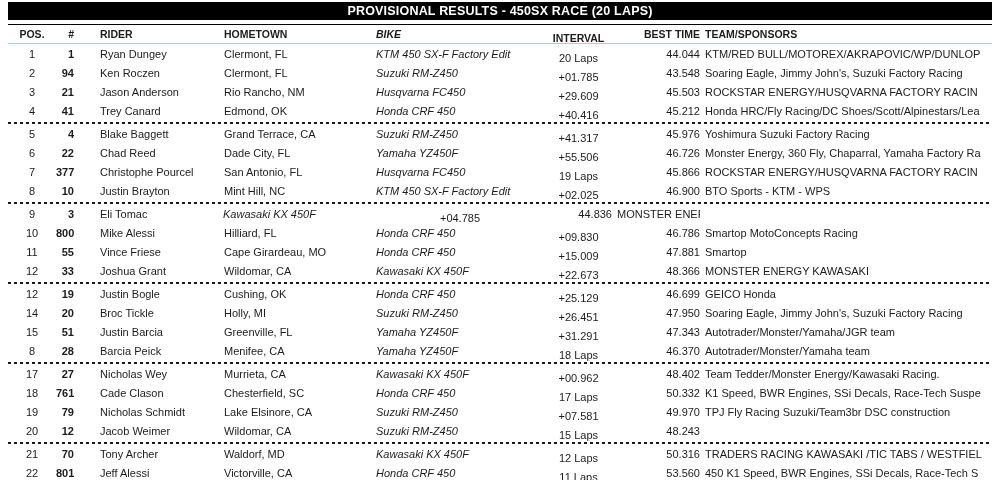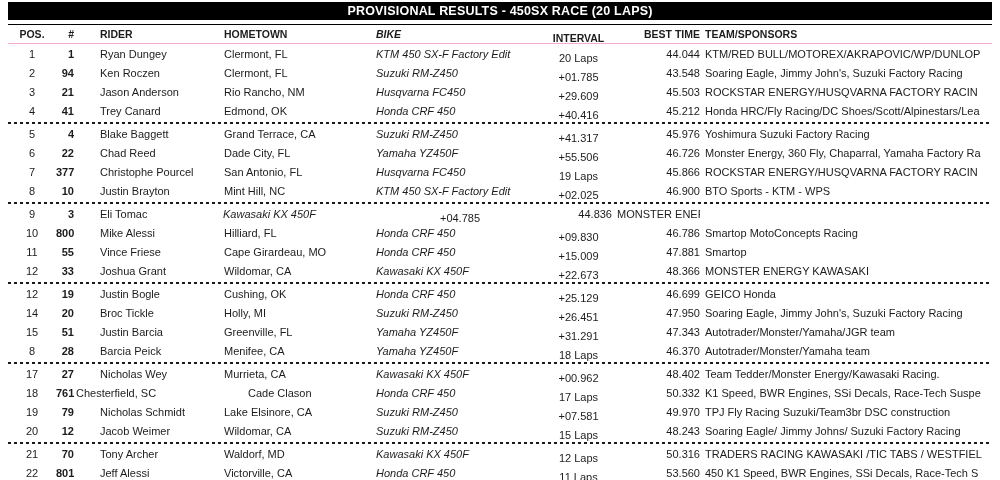--- a/index.html
+++ b/index.html
@@ -253,22 +253,22 @@
     <div class="cell c-rider">Nicholas Wey</div>
     <div class="cell c-home">Murrieta, CA</div>
     <div class="cell c-bike">Kawasaki KX 450F</div>
     <div class="cell c-int">+00.962</div>
     <div class="cell c-best">48.402</div>
     <div class="cell c-team">Team Tedder/Monster Energy/Kawasaki Racing.</div>
   </div>
         <div class="grid-row data-row">
     <div class="cell c-pos">18</div>
     <div class="cell c-num">761</div>
+    <div class="cell c-rider">Cade Clason</div>
     <div class="cell c-home">Chesterfield, SC</div>
-    <div class="cell c-rider">Cade Clason</div>
     <div class="cell c-bike">Honda CRF 450</div>
     <div class="cell c-int">17 Laps</div>
     <div class="cell c-best">50.332</div>
     <div class="cell c-team">K1 Speed, BWR Engines, SSi Decals, Race-Tech Suspe</div>
   </div>
         <div class="grid-row data-row">
     <div class="cell c-pos">19</div>
     <div class="cell c-num">79</div>
     <div class="cell c-rider">Nicholas Schmidt</div>
     <div class="cell c-home">Lake Elsinore, CA</div>
@@ -278,21 +278,20 @@
     <div class="cell c-team">TPJ Fly Racing Suzuki/Team3br DSC construction</div>
   </div>
         <div class="grid-row data-row">
     <div class="cell c-pos">20</div>
     <div class="cell c-num">12</div>
     <div class="cell c-rider">Jacob Weimer</div>
     <div class="cell c-home">Wildomar, CA</div>
     <div class="cell c-bike">Suzuki RM-Z450</div>
     <div class="cell c-int">15 Laps</div>
     <div class="cell c-best">48.243</div>
-    <div class="cell c-team">Soaring Eagle/ Jimmy Johns/ Suzuki Factory Racing</div>
   </div>
         <div class="group-sep"></div>
         <div class="grid-row data-row">
     <div class="cell c-pos">21</div>
     <div class="cell c-num">70</div>
     <div class="cell c-rider">Tony Archer</div>
     <div class="cell c-home">Waldorf, MD</div>
     <div class="cell c-bike">Kawasaki KX 450F</div>
     <div class="cell c-int">12 Laps</div>
     <div class="cell c-best">50.316</div>

